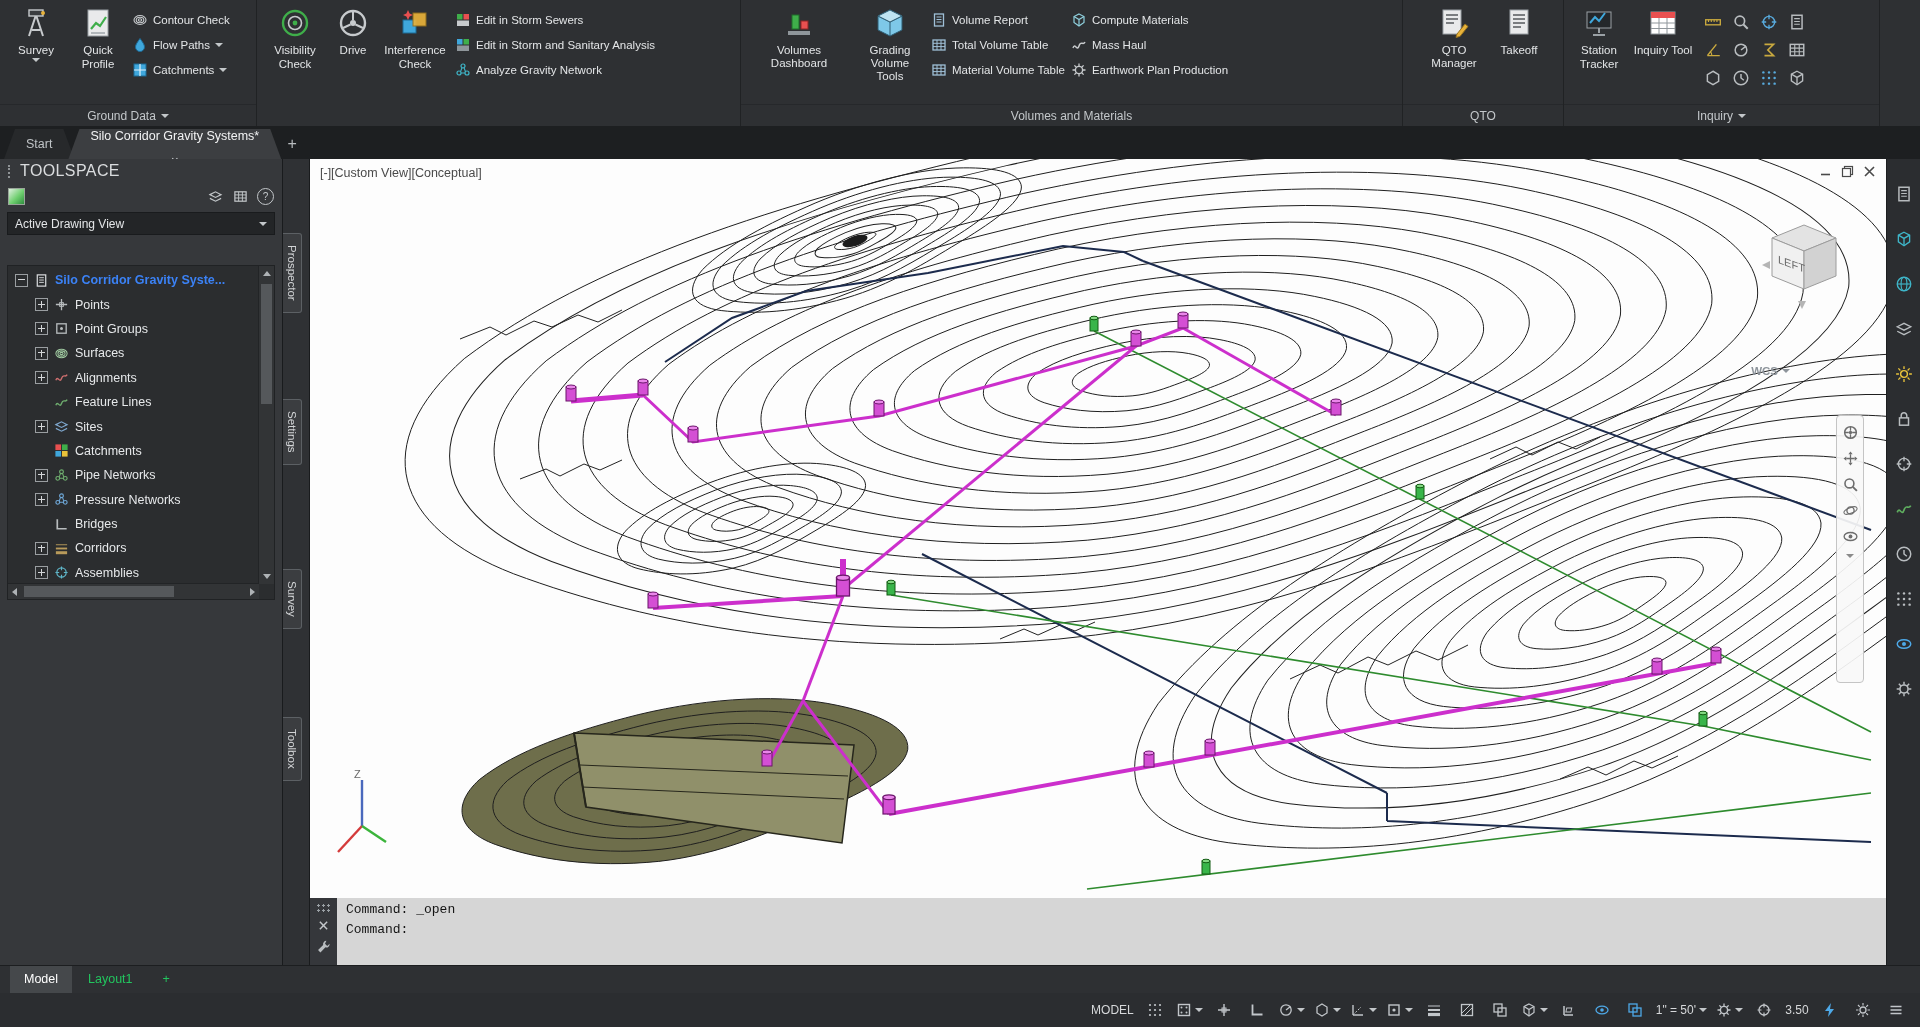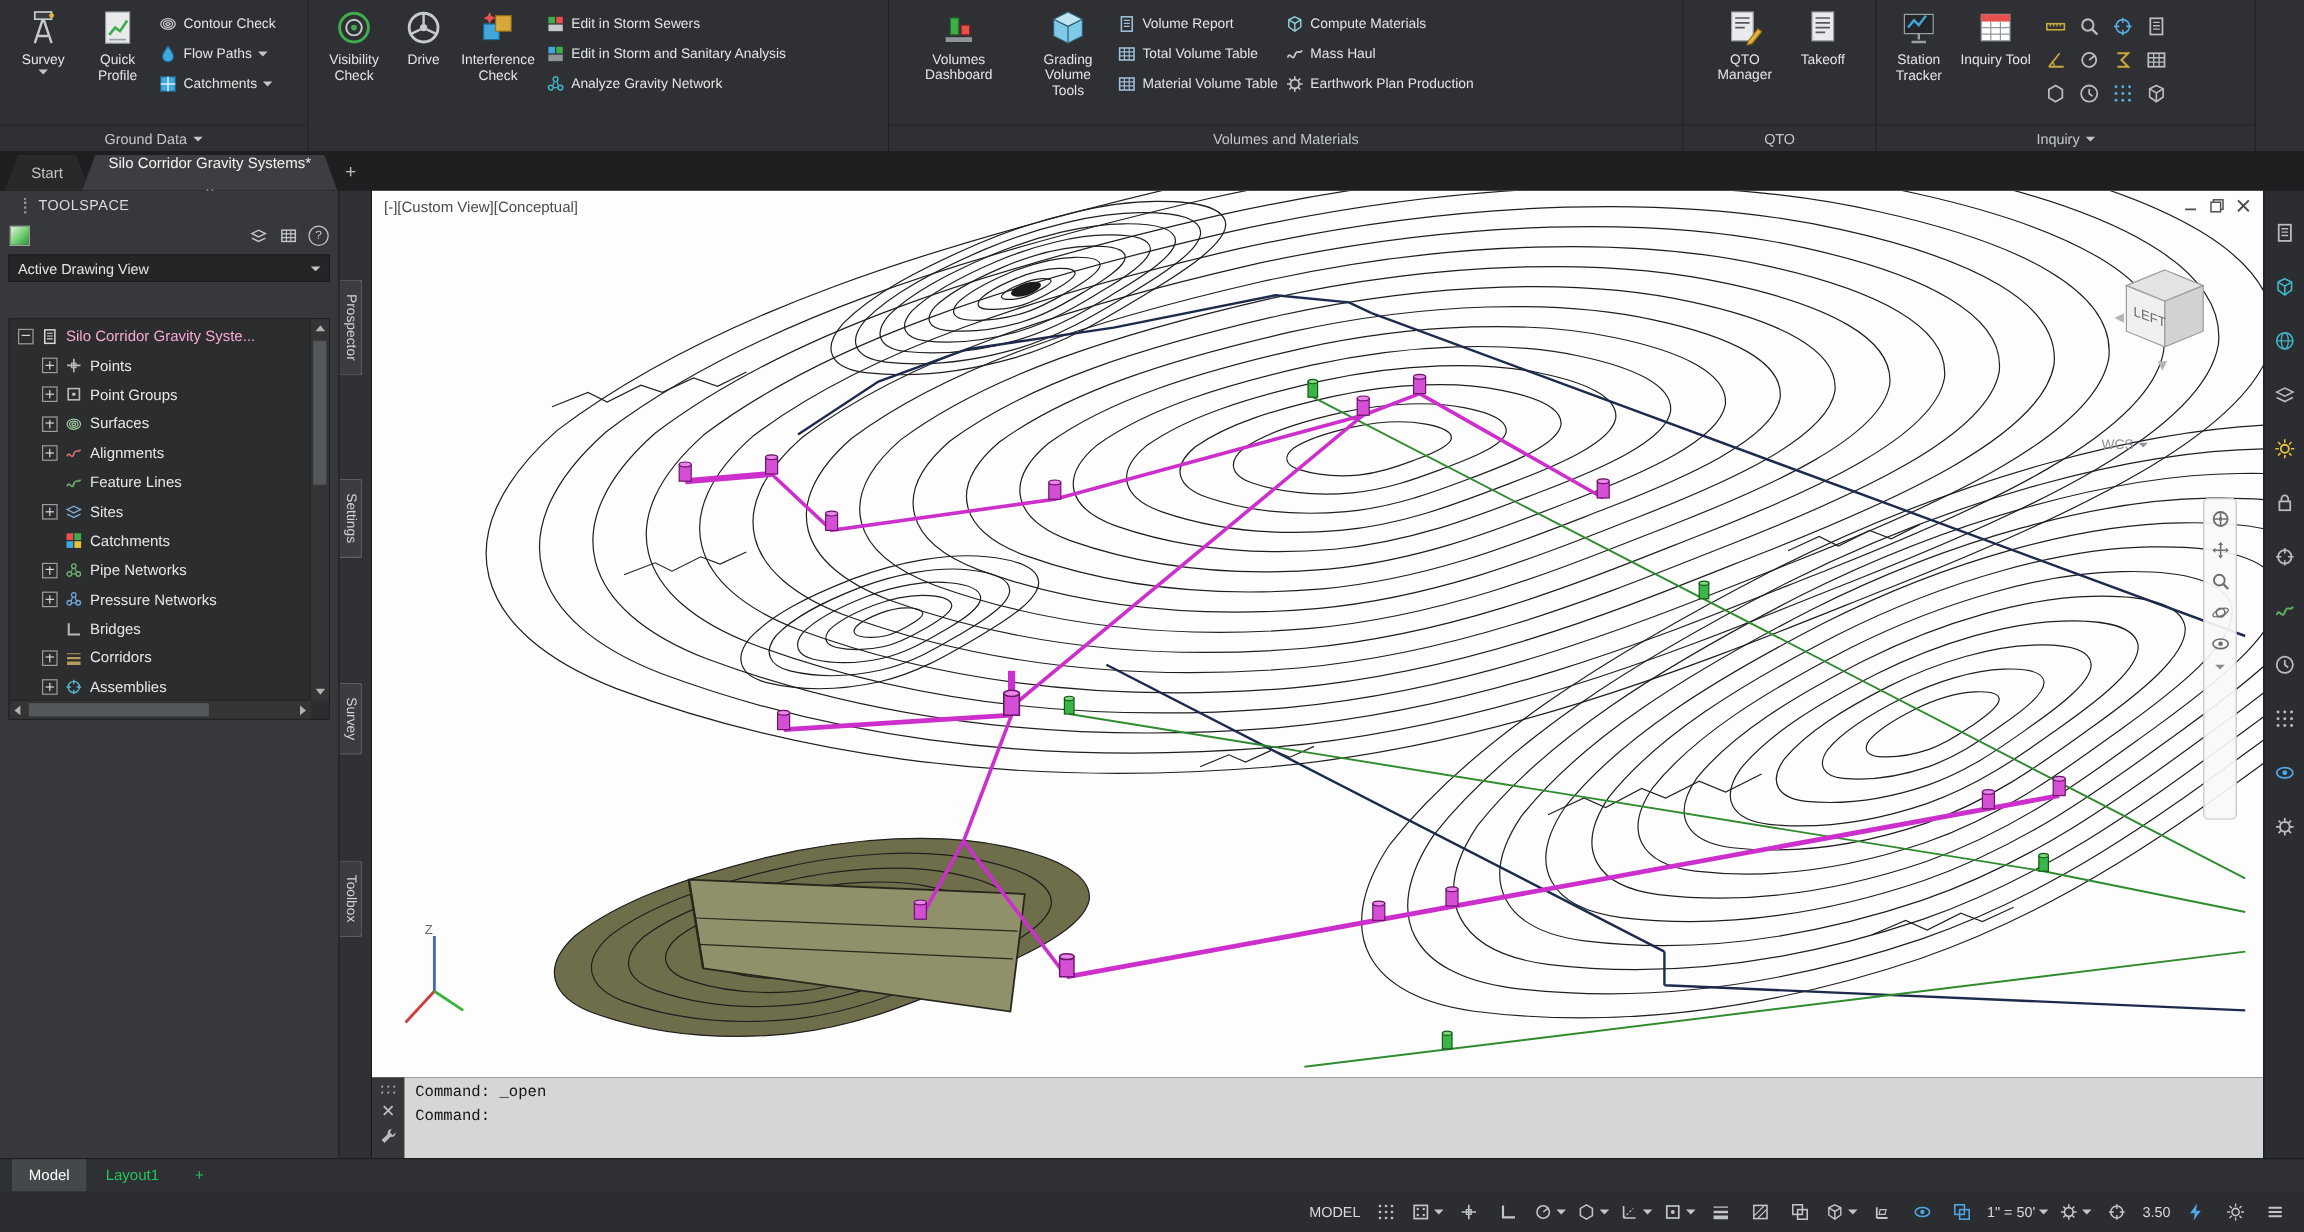--- a/index.html
+++ b/index.html
@@ -26,35 +26,35 @@
   .mini.gray{color:#b9bdc0;} .mini.blue{color:#58aadd;}
   
   .filetabs{position:absolute;left:0;top:126px;width:1920px;height:33px;background:#1d1f21;display:flex;align-items:flex-end;padding-left:4px;}
   .ftab{height:30px;display:flex;align-items:center;gap:10px;padding:0 22px;font-size:12.5px;color:#bfc3c6;
         background:#27292b;clip-path:polygon(11px 0,calc(100% - 11px) 0,100% 100%,0 100%);margin-right:-6px;}
   .ftab.active{background:#3c3e41;color:#f2f3f4;z-index:2;flex-direction:column;}
   .ftab .x{color:#c9cdd0;font-size:13px;}
   .ftab-new{width:34px;height:30px;display:flex;align-items:center;justify-content:center;color:#b9bdc0;font-size:16px;}
   
   .palette{position:absolute;left:0;top:159px;width:283px;height:806px;background:#36383b;border-right:1px solid #191b1d;box-sizing:border-box;}
-  .pal-title{height:24px;display:flex;align-items:center;padding:0 20px;font-size:12px;color:#dadcde;letter-spacing:.4px;}
+  .pal-title{height:24px;display:flex;align-items:center;padding:0 8px;font-size:16px;color:#dadcde;letter-spacing:.4px;}
   .grip{width:3px;height:13px;border-left:2px dotted #8f9396;margin-right:7px;}
   .pal-toolbar{height:26px;display:flex;align-items:center;padding:0 8px;gap:8px;}
   .greenchip{width:15px;height:15px;border:1px solid #9aa59a;background:linear-gradient(135deg,#dff0df 0%,#6fcf6f 55%,#2f8f3f 100%);}
   .pal-sp{flex:1;}
   .ticon{width:17px;height:15px;color:#c3c7ca;}
   .helpc{width:15px;height:15px;border:1.5px solid #c3c7ca;border-radius:50%;color:#c3c7ca;
          display:flex;align-items:center;justify-content:center;font-size:10px;}
   .helpc::after{content:"?";}
   .pal-combo{margin:3px 7px 5px;height:21px;background:#232527;border:1px solid #191b1d;display:flex;
              align-items:center;justify-content:space-between;padding:0 7px;font-size:12px;color:#e3e5e7;}
   .tree{position:absolute;left:7px;right:7px;top:106px;height:333px;background:#2b2d2f;border:1px solid #202224;overflow:hidden;}
   .trows{position:absolute;left:0;top:2px;right:15px;}
   .trow{height:24.4px;display:flex;align-items:center;gap:6px;padding-left:27px;font-size:12.5px;color:#e6e8ea;white-space:nowrap;}
-  .trow.root{padding-left:7px;font-weight:normal;color:#f9a8d4;}
+  .trow.root{padding-left:7px;font-weight:bold;color:#3b82f6;}
   .exp{width:11px;height:11px;border:1px solid #9a9ea1;background:#2b2d2f;position:relative;flex:0 0 11px;}
   .exp::before{content:"";position:absolute;left:2px;right:2px;top:4.5px;height:1px;background:#d4d6d8;}
   .exp.plus::after{content:"";position:absolute;top:2px;bottom:2px;left:4.5px;width:1px;background:#d4d6d8;}
   .ti{width:15px;height:15px;flex:0 0 15px;}
   .vsb{position:absolute;right:0;top:0;bottom:15px;width:15px;background:#323436;border-left:1px solid #222426;}
   .hsb{position:absolute;left:0;right:15px;bottom:0;height:15px;background:#323436;border-top:1px solid #222426;}
   .sb-arrow{position:absolute;width:0;height:0;}
   .vsb .up{left:4px;top:5px;border-left:4px solid transparent;border-right:4px solid transparent;border-bottom:5px solid #aeb2b5;}
   .vsb .dn{left:4px;bottom:5px;border-left:4px solid transparent;border-right:4px solid transparent;border-top:5px solid #aeb2b5;}
   .vsb .thumb{position:absolute;left:2px;width:11px;top:18px;height:120px;background:#55585b;}
@@ -63,21 +63,21 @@
   .hsb .thumb{position:absolute;top:2px;height:11px;left:16px;width:150px;background:#55585b;}
   
   .sidetabs{position:absolute;left:283px;top:159px;width:27px;height:806px;background:#2f3134;border-right:1px solid #191b1d;box-sizing:border-box;}
   .stab{writing-mode:vertical-rl;background:#3b3d40;border:1px solid #5c6064;border-left:none;border-radius:0 3px 3px 0;
         color:#d2d4d6;font-size:11.5px;padding:11px 3px;position:absolute;left:0;}
   
   .viewport{position:absolute;left:310px;top:159px;width:1576px;height:739px;background:#fdfdfd;overflow:hidden;}
   .vp-label{position:absolute;left:10px;top:7px;font-size:12.5px;color:#4a4a4a;z-index:5;}
   .vp-controls{position:absolute;right:10px;top:6px;display:flex;gap:9px;z-index:5;}
   .viewcube{position:absolute;right:34px;top:58px;z-index:5;}
-  .wcs{position:absolute;right:96px;top:206px;display:flex;align-items:center;gap:4px;color:#8d949b;font-size:11.5px;z-index:5;}
+  .wcs{position:absolute;right:96px;top:206px;display:flex;align-items:center;gap:4px;color:#8d949b;font-size:11.5px;z-index:5;font-weight:bold;}
   .wcs .caret{border-top-color:#8d949b;}
   .navbar{position:absolute;right:22px;top:256px;width:28px;height:268px;background:rgba(248,248,248,.92);
           border:1px solid #c5c5c5;border-radius:4px;z-index:5;display:flex;flex-direction:column;align-items:center;gap:9px;padding-top:8px;box-sizing:border-box;color:#6d6d6d;}
   .axis{position:absolute;left:16px;bottom:36px;z-index:5;}
   
   .cmdwin{position:absolute;left:310px;top:898px;width:1576px;height:67px;display:flex;background:#2b2d30;}
   .cmd-side{width:27px;background:#35373b;display:flex;flex-direction:column;align-items:center;padding-top:5px;gap:8px;}
   .dots{width:15px;height:9px;background:radial-gradient(#9aa0a5 1px,transparent 1.3px);background-size:5px 5px;}
   .cmd-main{flex:1;display:flex;flex-direction:column;}
   .cmd-hist{flex:1;background:#d6d6d6;color:#141414;font-family:"Liberation Mono",monospace;font-size:13px;padding:2px 9px;line-height:20px;}

